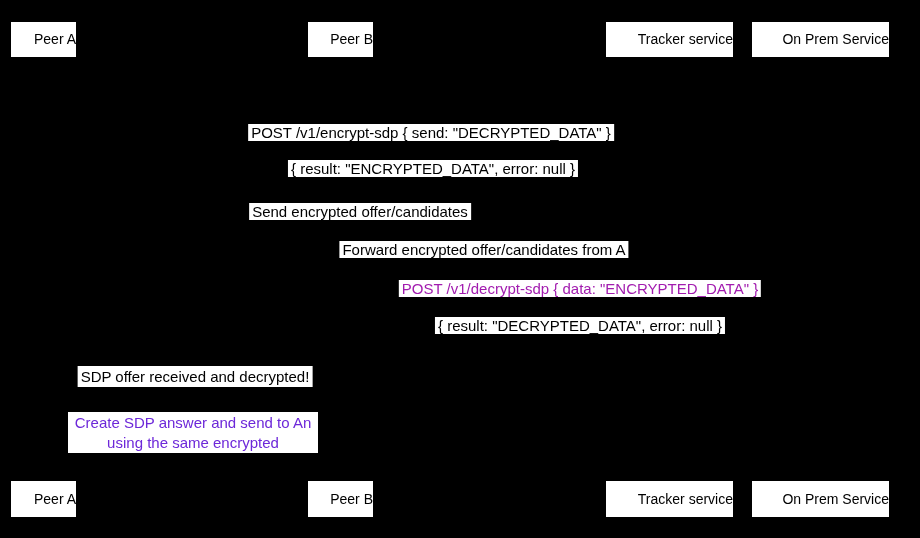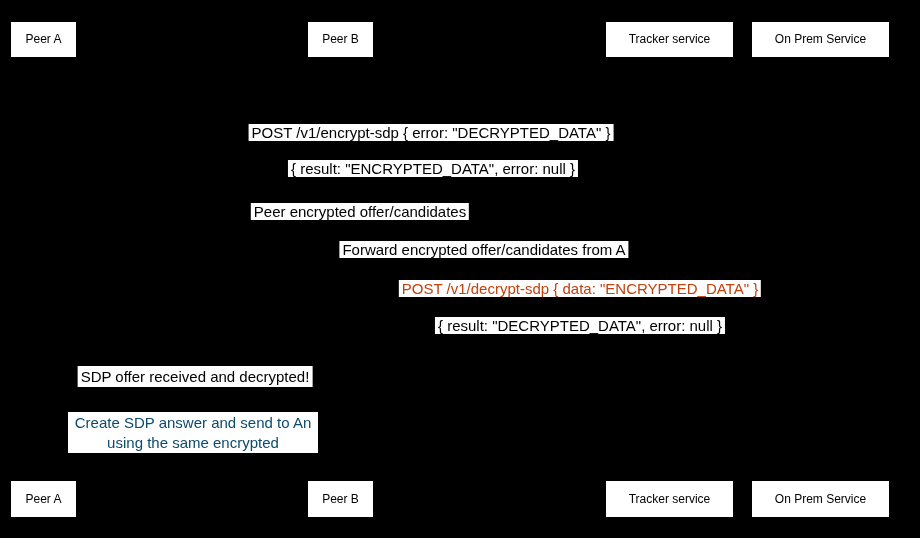--- a/index.html
+++ b/index.html
@@ -10,23 +10,23 @@
     height: 538px;
     background: #000000;
     overflow: hidden;
     font-family: "Liberation Sans", sans-serif;
   }
   .actor-box {
     position: absolute;
     height: 35px;
     background: #ffffff;
     color: #000000;
-    font-size: 12px;
+    font-size: 14px;
     line-height: 35px;
-    text-align: center;
+    text-align: right;
     white-space: nowrap;
   }
   .actor-box.bottom { height: 36px; line-height: 36px; }
   .msg-label {
     position: absolute;
     transform: translateX(-50%);
     background: #ffffff;
     color: #000000;
     font-size: 15px;
     line-height: 17px;
@@ -50,35 +50,35 @@
 <body>
 
 <div id="stage" style="background: rgb(0, 0, 0);">
 
   <div class="actor-box" style="left: 11px; top: 22px; width: 65px; background-color: rgb(255, 255, 255); color: rgb(0, 0, 0);">Peer A</div>
   <div class="actor-box" style="left: 308px; top: 22px; width: 65px; background-color: rgb(255, 255, 255); color: rgb(0, 0, 0);">Peer B</div>
   <div class="actor-box" style="left: 606px; top: 22px; width: 127px; background-color: rgb(255, 255, 255); color: rgb(0, 0, 0);">Tracker service</div>
   <div class="actor-box" style="left: 752px; top: 22px; width: 137px; background-color: rgb(255, 255, 255); color: rgb(0, 0, 0);">On Prem Service</div>
 
 
-  <div class="msg-label" style="left: 431px; top: 124px; background-color: rgb(255, 255, 255); color: rgb(0, 0, 0);">POST /v1/encrypt-sdp { error: "DECRYPTED_DATA" }</div>
+  <div class="msg-label" style="left: 431px; top: 124px; background-color: rgb(255, 255, 255); color: rgb(0, 0, 0);">POST /v1/encrypt-sdp { send: "DECRYPTED_DATA" }</div>
 
   <div class="msg-label" style="left: 433px; top: 160px; background-color: rgb(255, 255, 255); color: rgb(0, 0, 0);">{ result: "ENCRYPTED_DATA", error: null }</div>
 
-  <div class="msg-label" style="left: 360px; top: 203px; background-color: rgb(255, 255, 255); color: rgb(0, 0, 0);">Peer encrypted offer/candidates</div>
+  <div class="msg-label" style="left: 360px; top: 203px; background-color: rgb(255, 255, 255); color: rgb(0, 0, 0);">Send encrypted offer/candidates</div>
 
   <div class="msg-label" style="left: 484px; top: 241px; background-color: rgb(255, 255, 255); color: rgb(0, 0, 0);">Forward encrypted offer/candidates from A</div>
 
-  <div class="msg-label" style="left: 580px; top: 280px; background-color: rgb(255, 255, 255); color: #c2410c;">POST /v1/decrypt-sdp { data: "ENCRYPTED_DATA" }</div>
+  <div class="msg-label" style="left: 580px; top: 280px; background-color: rgb(255, 255, 255); color: #a21caf;">POST /v1/decrypt-sdp { data: "ENCRYPTED_DATA" }</div>
 
   <div class="msg-label" style="left: 580px; top: 317px; background-color: rgb(255, 255, 255); color: rgb(0, 0, 0);">{ result: "DECRYPTED_DATA", error: null }</div>
 
   <div class="msg-label tall" style="left: 195px; top: 366px; background-color: rgb(255, 255, 255); color: rgb(0, 0, 0);">SDP offer received and decrypted!</div>
 
-  <div class="note-box" style="left: 68px; top: 412px; width: 250px; height: 41px; background-color: rgb(255, 255, 255); color: #0c4a6e;">
+  <div class="note-box" style="left: 68px; top: 412px; width: 250px; height: 41px; background-color: rgb(255, 255, 255); color: #6d28d9;">
     <span>Create SDP answer and send to An</span>
     <span>using the same encrypted</span>
   </div>
 
   <div class="actor-box bottom" style="left: 11px; top: 481px; width: 65px; background-color: rgb(255, 255, 255); color: rgb(0, 0, 0);">Peer A</div>
   <div class="actor-box bottom" style="left: 308px; top: 481px; width: 65px; background-color: rgb(255, 255, 255); color: rgb(0, 0, 0);">Peer B</div>
   <div class="actor-box bottom" style="left: 606px; top: 481px; width: 127px; background-color: rgb(255, 255, 255); color: rgb(0, 0, 0);">Tracker service</div>
   <div class="actor-box bottom" style="left: 752px; top: 481px; width: 137px; background-color: rgb(255, 255, 255); color: rgb(0, 0, 0);">On Prem Service</div>
 
 </div>

